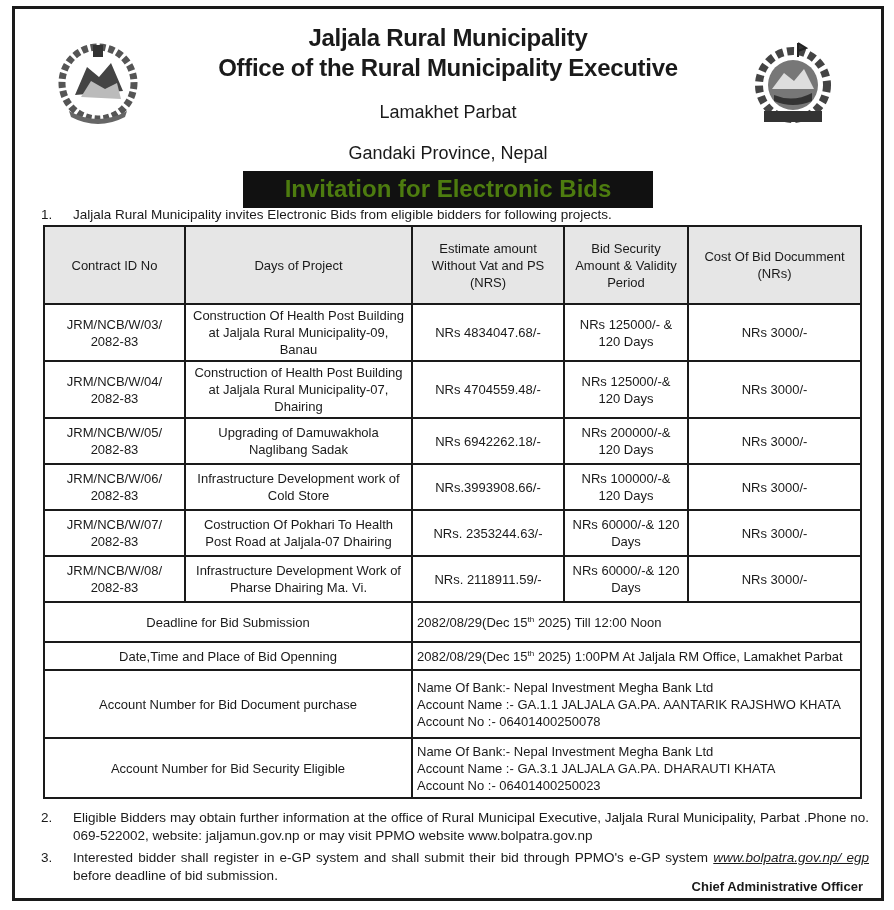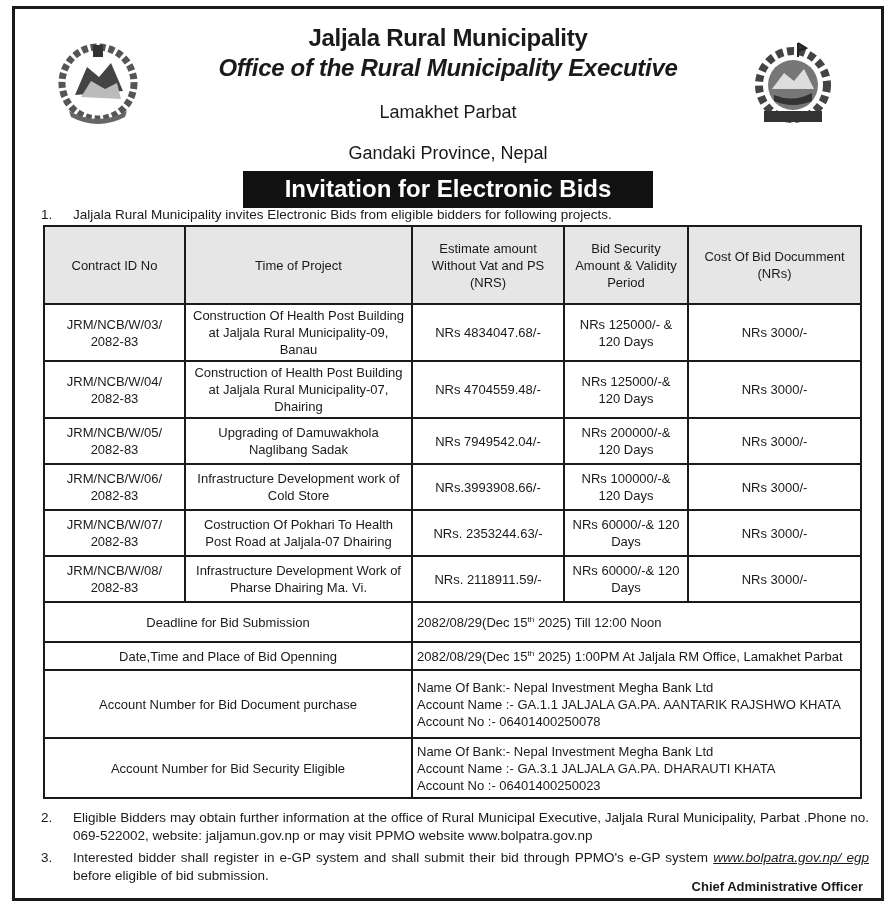--- a/index.html
+++ b/index.html
@@ -7,24 +7,24 @@
   body { font-family: "Liberation Sans", "DejaVu Sans", sans-serif; color: #1a1a1a; }
   .frame {
     position: absolute; left: 12px; top: 6px; width: 872px; height: 895px;
     border: 3px solid #1a1a1a; background: #fff;
   }
   .logo { position: absolute; top: 28px; width: 86px; height: 92px; }
   .logo-left { left: 40px; }
   .logo-right { left: 735px; }
   .header { position: absolute; left: 0; right: 0; top: 14px; text-align: center; }
   .title1 { font-size: 24px; font-weight: bold; line-height: 30px; letter-spacing: -0.3px; }
-  .title2 { font-size: 24px; font-weight: bold; line-height: 30px; letter-spacing: -0.3px; font-style: italic; }
+  .title2 { font-size: 24px; font-weight: bold; line-height: 30px; letter-spacing: -0.3px; }
   .sub1, .sub2 { font-size: 18px; line-height: 24px; margin-top: 17px; }
   .banner {
-    display: inline-block; margin-top: 6px; background: #111; color: #ffffff;
+    display: inline-block; margin-top: 6px; background: #111; color: #4d7c0f;
     font-size: 24px; font-weight: bold; padding: 2px 42px 3px 42px; line-height: 32px;
   }
   .pubdate { font-size: 13px; margin-top: 21px; }
   .pubdate sup { font-size: 8px; }
   .intro { position: absolute; left: 26px; top: 198px; font-size: 13.5px; }
   .intro .num { display: inline-block; width: 32px; }
   table.bids {
     position: absolute; left: 28px; top: 216px; width: 817px;
     border-collapse: collapse; font-size: 13px; table-layout: fixed;
   }
@@ -90,21 +90,21 @@
     <colgroup>
       <col style="width:141px">
         <col style="width:227px">
         <col style="width:152px">
         <col style="width:124px">
         <col style="width:173px">
     </colgroup>
     <thead>
       <tr>
         <th>Contract ID No</th>
-        <th>Time of Project</th>
+        <th>Days of Project</th>
         <th>Estimate amount Without  Vat and PS (NRS)</th>
         <th>Bid Security Amount &amp; Validity Period</th>
         <th>Cost Of Bid Documment (NRs)</th>
       </tr>
     </thead>
     <tbody>
       <tr class="proj">
         <td>JRM/NCB/W/03/ 2082-83</td>
         <td>Construction Of Health Post Building at Jaljala Rural Municipality-09, Banau</td>
         <td>NRs 4834047.68/-</td>
@@ -114,21 +114,21 @@
       <tr class="proj">
         <td>JRM/NCB/W/04/ 2082-83</td>
         <td>Construction of Health Post Building at Jaljala Rural Municipality-07, Dhairing</td>
         <td>NRs 4704559.48/-</td>
         <td>NRs 125000/-&amp; 120 Days</td>
         <td>NRs 3000/-</td>
       </tr>
       <tr class="proj short">
         <td>JRM/NCB/W/05/ 2082-83</td>
         <td>Upgrading of Damuwakhola Naglibang Sadak</td>
-        <td>NRs 7949542.04/-</td>
+        <td>NRs 6942262.18/-</td>
         <td>NRs 200000/-&amp; 120 Days</td>
         <td>NRs 3000/-</td>
       </tr>
       <tr class="proj short">
         <td>JRM/NCB/W/06/ 2082-83</td>
         <td>Infrastructure Development work of Cold Store</td>
         <td>NRs.3993908.66/-</td>
         <td>NRs 100000/-&amp; 120 Days</td>
         <td>NRs 3000/-</td>
       </tr>
@@ -173,18 +173,18 @@
     </tbody>
   </table>
 
   <div class="notes">
     <div class="note">
       <span class="num">2.</span>
       <span class="txt">Eligible Bidders may obtain further information at the office of Rural Municipal Executive, Jaljala Rural Municipality, Parbat .Phone no. 069-522002, website: jaljamun.gov.np or may visit PPMO website www.bolpatra.gov.np</span>
     </div>
     <div class="note">
       <span class="num">3.</span>
-      <span class="txt"><span>Interested bidder shall register in e-GP system and shall submit their bid through PPMO's e-GP system </span><span class="link">www.bolpatra.gov.np/ egp</span><span> before eligible of bid submission.</span></span>
+      <span class="txt"><span>Interested bidder shall register in e-GP system and shall submit their bid through PPMO's e-GP system </span><span class="link">www.bolpatra.gov.np/ egp</span><span> before deadline of bid submission.</span></span>
     </div>
   </div>
 
   <div class="signature">Chief Administrative Officer</div>
 </div>
 
 </body></html>

